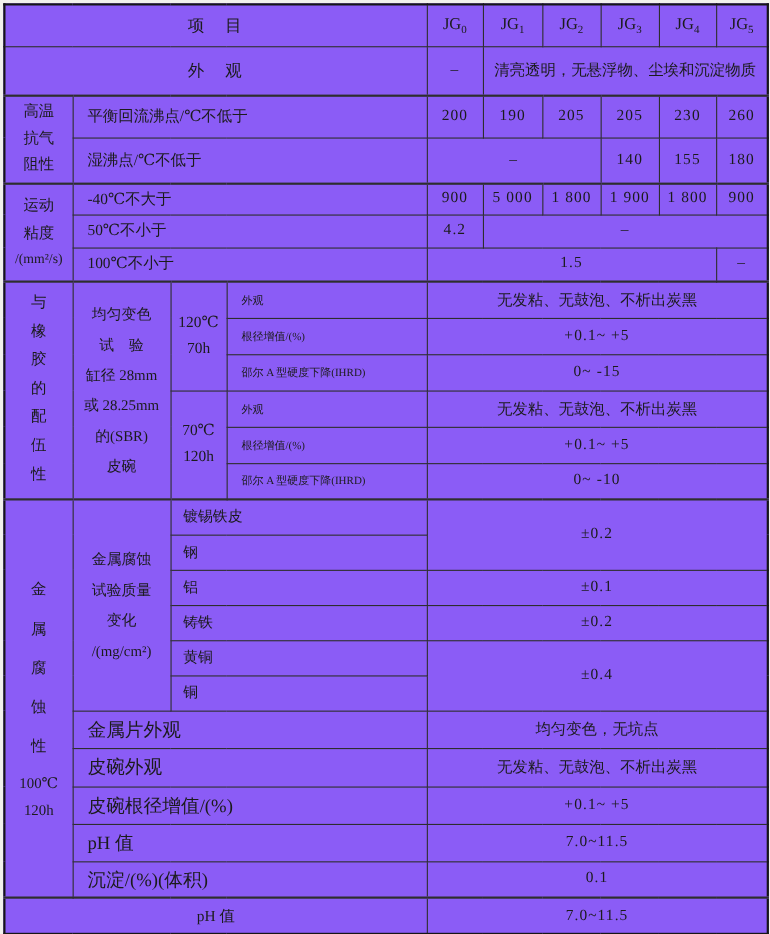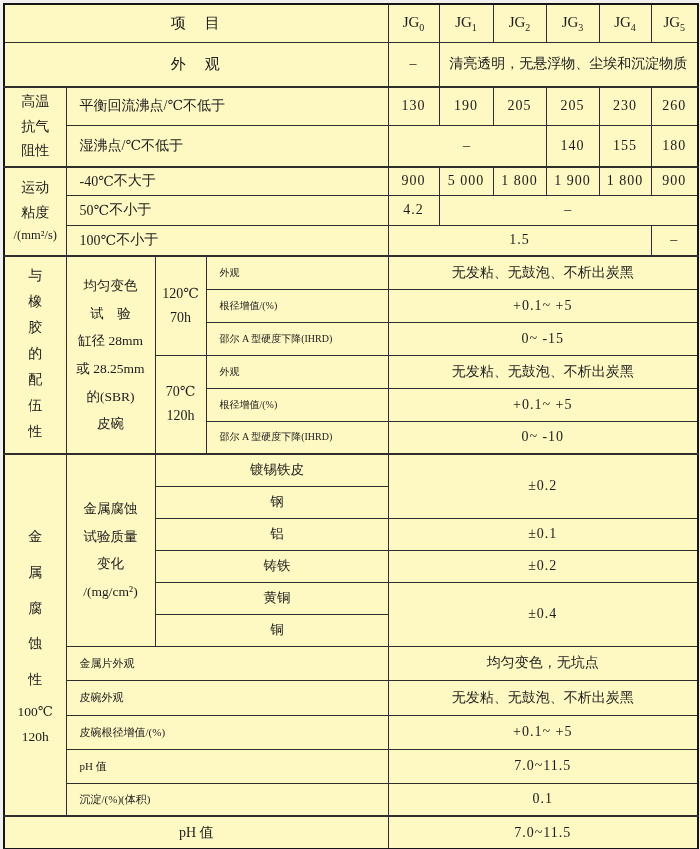--- a/index.html
+++ b/index.html
@@ -6,21 +6,21 @@
   body{
     width:700px;height:849px;overflow:hidden;
     background:#f2f1ed;
     font-family:"Liberation Serif","DejaVu Serif",serif;
     color:#1b1b1b;
   }
   .sheet{position:absolute;left:3px;top:3px;}
   table{
     border-collapse:collapse;table-layout:fixed;
     width:694px;height:843px;
-    background:#fef9c3;
+    background:#8b5cf6;
     border:2px solid #161616;
   }
   td{
     border:1px solid #2e2e2e;
     font-size:14px;
     padding:0;
     vertical-align:middle;
     overflow:hidden;
   }
   tr.sect td{border-top-width:2px;}
@@ -36,22 +36,22 @@
   .glines .unit{font-size:12.5px;}
   
   .vchars{width:16px;margin:0 auto;word-break:break-all;
           text-align:center;line-height:1.85;font-family:Liberation Mono, monospace;}
   .vchars.tall{line-height:2.55;}
   .gsub{text-align:center;font-size:13.5px;line-height:1.9;}
   
   .dlines{text-align:center;font-size:13.5px;line-height:2.05;}
   .temp{line-height:1.7;font-size:14px;}
   .plabel{padding-left:13px;font-size:10px;white-space:nowrap;font-family:Liberation Serif, serif;}
-  .mlabel{padding-left:11px;font-size:13.5px;white-space:nowrap;text-align:center;}
-  .wlabel{padding-left:13px;font-size:11px;white-space:nowrap;}
+  .mlabel{padding-left:11px;font-size:13.5px;white-space:nowrap;}
+  .wlabel{padding-left:13px;font-size:17px;white-space:nowrap;}
   .val{letter-spacing:1px;}
   tr.h38{height:38px}tr.h45{height:45px}tr.h42{height:42px}
   tr.h28{height:28px}tr.h30{height:30px}tr.h31{height:31px}
   tr.h33{height:33px}tr.h32{height:32px}tr.h34{height:34px}tr.h35{height:35px}
 </style>
 </head>
 <body>
 
 <div class="sheet">
 <table>
@@ -92,21 +92,21 @@
         <div>抗气</div>
         <div>阻性</div>
       </div>
     </td>
     <td colspan="3">
       <div class="lc">
               <span>平衡回流沸点/℃</span>
               <span>不低于</span>
             </div>
     </td>
-    <td class="c-center val">130</td>
+    <td class="c-center val">200</td>
     <td class="c-center val">190</td>
     <td class="c-center val">205</td>
     <td class="c-center val">205</td>
     <td class="c-center val">230</td>
     <td class="c-center val">260</td>
   </tr>
   <tr class="h42">
     <td colspan="3">
       <div class="lc">
               <span>湿沸点/℃</span>

